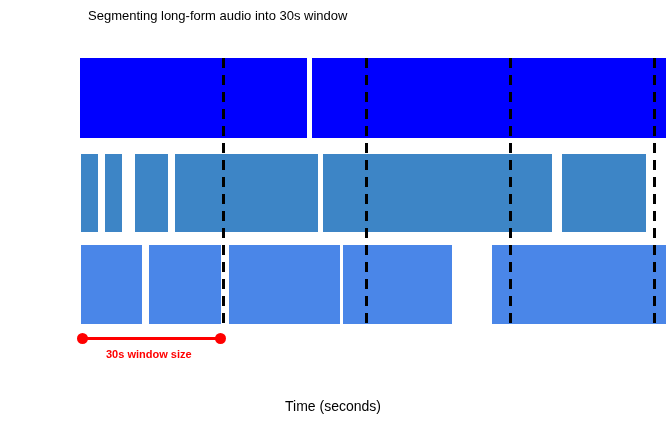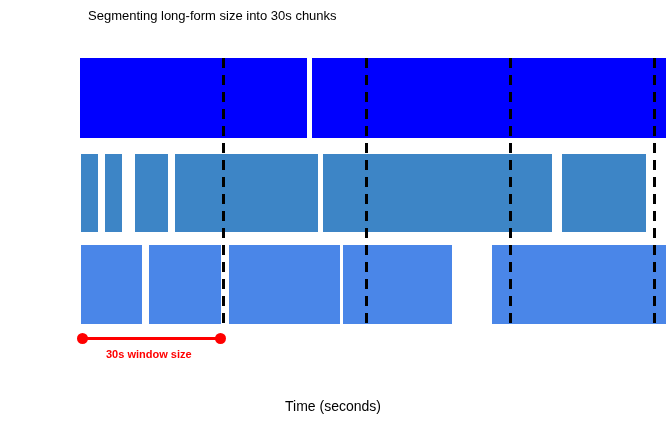--- a/index.html
+++ b/index.html
@@ -33,21 +33,21 @@
   }
   .xlabel{
     position:absolute;left:333px;top:398px;transform:translateX(-50%);
     font-size:14px;color:#000;white-space:nowrap;
   }
 </style>
 </head>
 <body>
 
 <div class="figure">
-  <div class="title">Segmenting long-form size into 30s chunks</div>
+  <div class="title">Segmenting long-form audio into 30s window</div>
 
   <div class="plot">
     <div class="row row-top">
         <div class="seg" style="left: 63.5px; width: 227.525px; background: rgb(0, 0, 255);"></div>
         <div class="seg" style="left: 296.294px; width: 353.981px; background: rgb(0, 0, 255);"></div>
       </div>
     <div class="row row-middle">
         <div class="seg" style="left: 64.937px; width: 16.765px; background: rgb(61, 133, 198);"></div>
         <div class="seg" style="left: 88.887px; width: 16.765px; background: rgb(61, 133, 198);"></div>
         <div class="seg" style="left: 118.585px; width: 33.051px; background: rgb(61, 133, 198);"></div>

